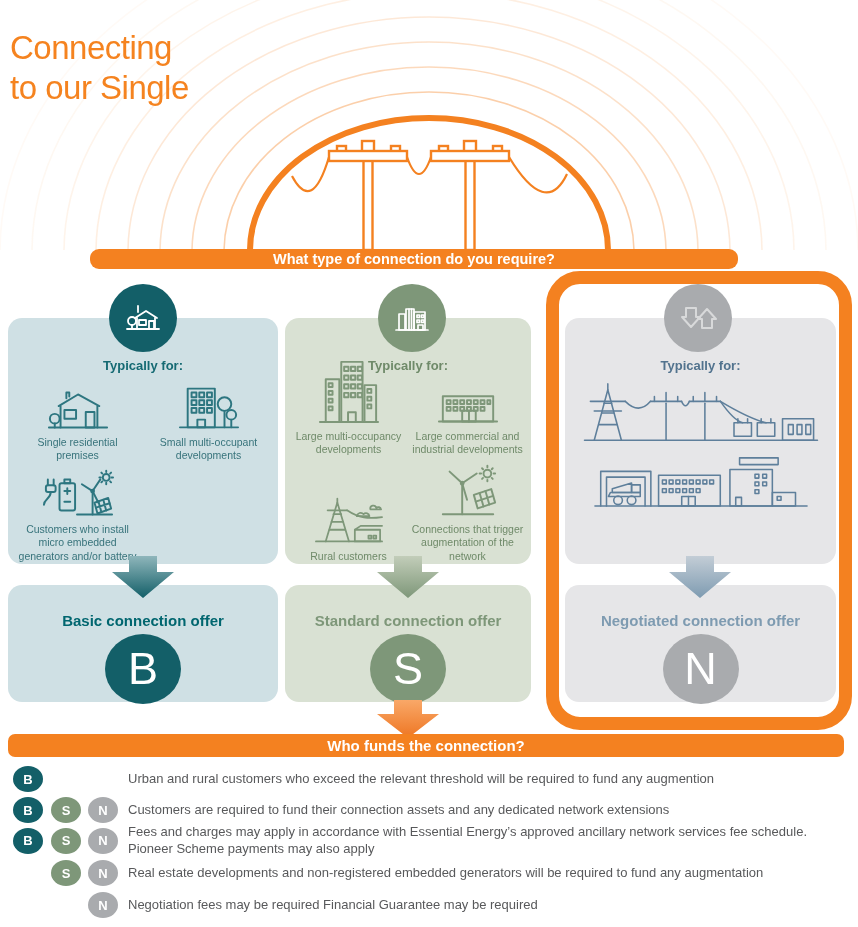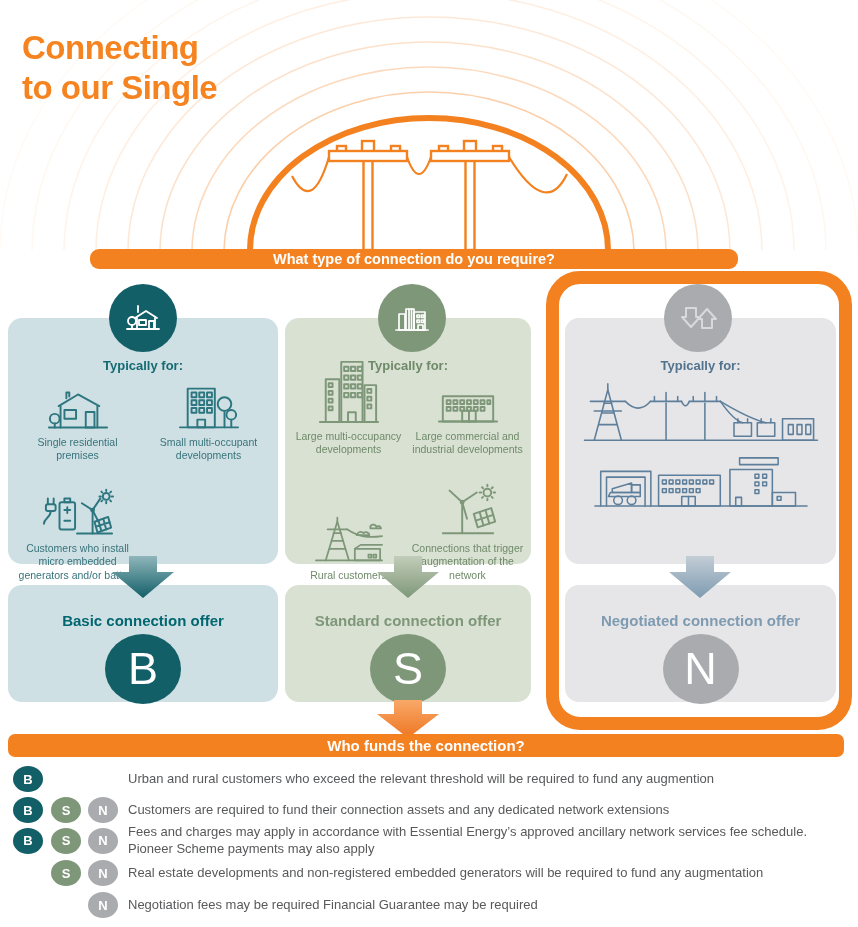--- a/index.html
+++ b/index.html
@@ -1,21 +1,21 @@
 <!DOCTYPE html>
 <html><head>
 <meta charset="utf-8">
 <style>
   html,body{margin:0;padding:0;background:#fff;}
   .canvas{position:relative;width:858px;height:927px;background:#fff;overflow:hidden;
           font-family:"Liberation Sans",sans-serif;-webkit-font-smoothing:antialiased;}
 
   
   .page-title{position:absolute;left:10px;top:28px;z-index:5;color:#F5831F;
-              font-size:33px;font-weight:bold;line-height:1.2;letter-spacing:-0.5px;margin-left:12px;}
+              font-size:33px;font-weight:normal;line-height:1.2;letter-spacing:-0.5px;}
   .arch-svg{position:absolute;left:0;top:0;z-index:1;}
 
   .banner{position:absolute;background:#F48120;color:#fff;font-weight:bold;
           display:flex;align-items:center;justify-content:center;z-index:4;}
   .banner-1{left:90px;top:249px;width:648px;height:20px;border-radius:9px;font-size:14.5px;}
   .banner-2{left:8px;top:734px;width:836px;height:23px;border-radius:7px;font-size:15px;z-index:6;}
 
   
   .box{position:absolute;border-radius:14px;z-index:2;}
   .typ{top:318px;height:246px;}
@@ -30,21 +30,21 @@
   .hc2{left:378px;background:#7E9779;}
   .hc3{left:664px;background:#A9ABAE;}
 
   .typ-h{position:absolute;left:0;width:100%;top:40px;text-align:center;
          font-weight:bold;font-size:13px;z-index:3;}
   .t1{color:#156A73;}
   .t2{color:#6F8A69;}
   .t3{color:#52738E;}
 
   .grid{position:absolute;left:4px;right:4px;display:grid;grid-template-columns:1fr 1fr;
-        row-gap:26px;}
+        row-gap:7px;}
   .g1{top:64px;}
   .g2{top:34px;}
   .cell{display:flex;flex-direction:column;align-items:center;justify-content:flex-end;}
   .lbl{margin-top:4px;font-size:10.5px;line-height:1.25;text-align:center;padding:0 3px;}
   .c1 .lbl{color:#37737B;}
   .c2 .lbl{color:#6F8A69;}
   .icon-line{stroke-linecap:round;stroke-linejoin:round;fill:none;}
 
   .scene{position:absolute;left:0;width:100%;display:flex;justify-content:center;}
   .sc1{top:62px;}

